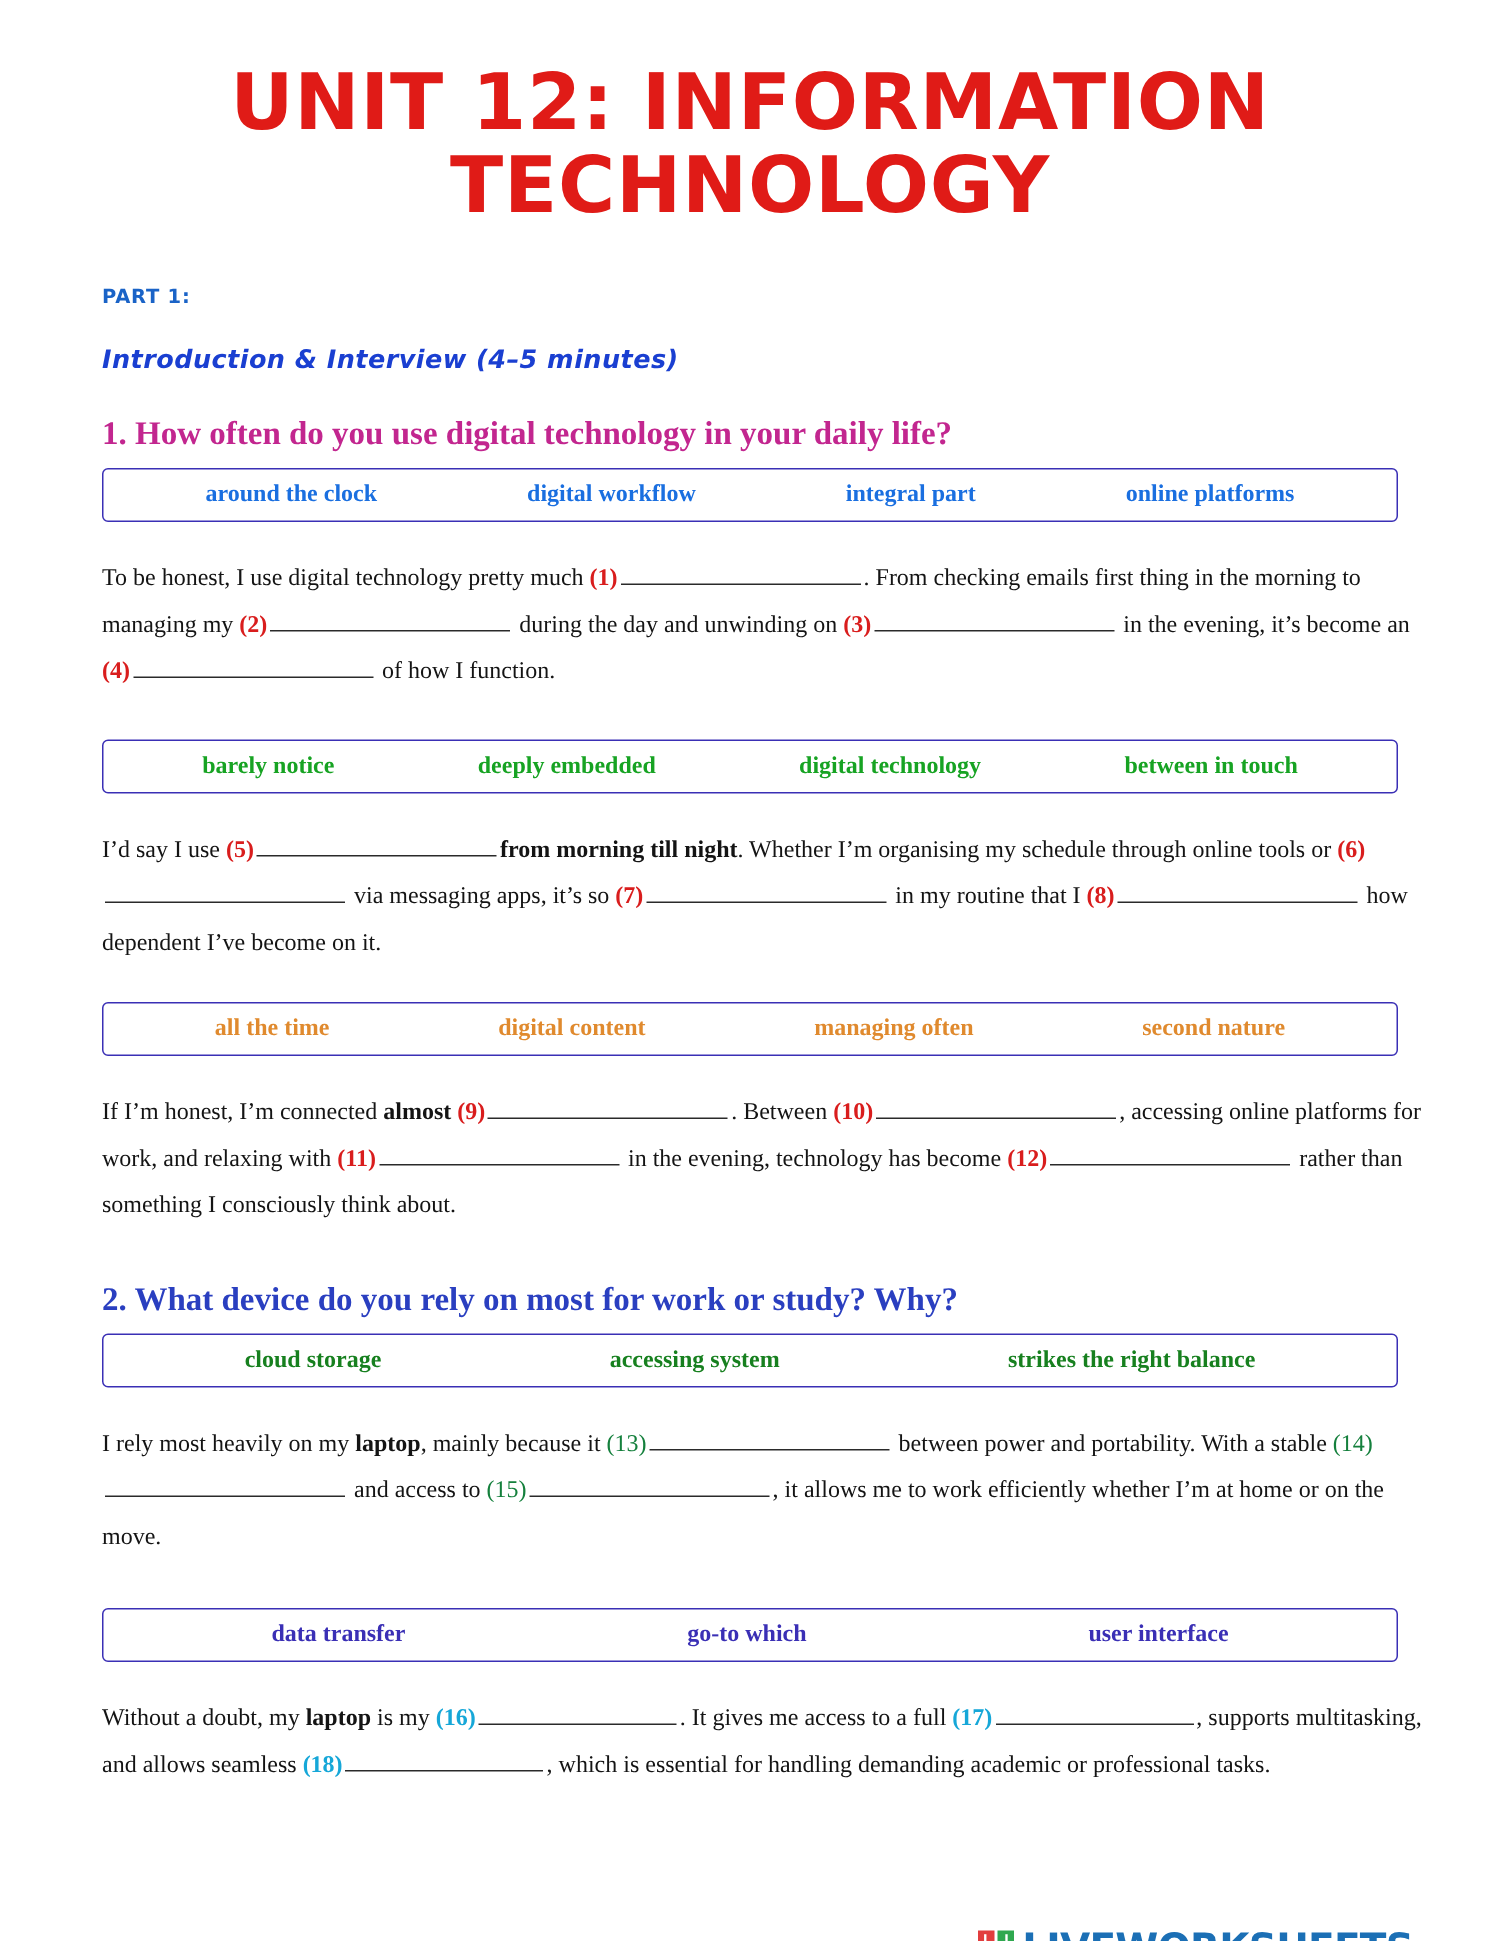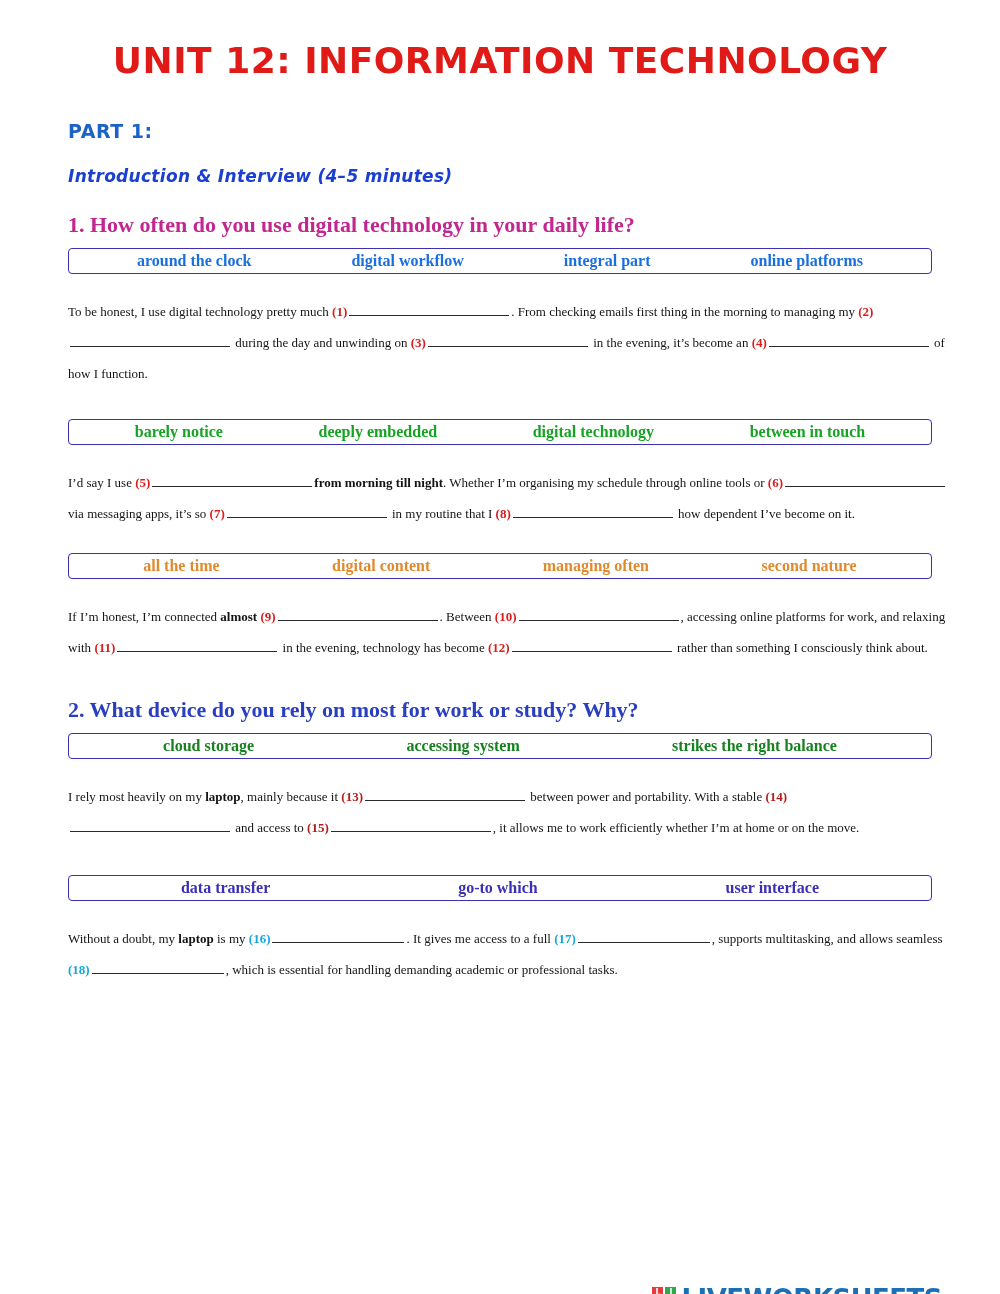--- a/index.html
+++ b/index.html
@@ -20,31 +20,31 @@
     height: 1294px;
     position: relative;
     padding: 0;
     box-sizing: border-box;
   }
   .title {
     text-align: center;
     color: #e01b17;
     font-family: "DejaVu Sans", sans-serif;
     font-weight: bold;
-    font-size: 36px;
+    font-size: 52px;
     letter-spacing: 0.5px;
     margin: 42px 0 0 0;
     padding: 0 30px;
     line-height: 1.05;
   }
   .part-label {
     color: #1a63c7;
     font-family: "DejaVu Sans", sans-serif;
     font-weight: bold;
-    font-size: 19px;
+    font-size: 13px;
     margin: 40px 0 4px 68px;
     letter-spacing: 0.5px;
   }
   .section-sub {
     color: #1a3fd1;
     font-family: "DejaVu Sans", sans-serif;
     font-weight: bold;
     font-size: 17px;
     font-style: italic;
     margin: 24px 0 0 68px;
@@ -56,49 +56,49 @@
     font-size: 22px;
     margin: 26px 0 0 68px;
   }
   .q-pink { color: #c2268f; }
   .q-blue { color: #2a3fc0; }
 
   .wordbox {
     margin: 10px 68px 0 68px;
     border: 1.5px solid #3a2fb5;
     border-radius: 4px;
-    height: 26px;
+    height: 36px;
     display: flex;
     align-items: center;
     justify-content: space-around;
     padding: 0 18px;
     box-sizing: border-box;
   }
   .wordbox .word {
     font-family: "Liberation Serif", serif;
     font-weight: bold;
     font-size: 16px;
     white-space: nowrap;
   }
   .wb-blue .word { color: #1a6fe0; }
   .wb-green .word { color: #17a323; }
   .wb-orange .word { color: #e08a2e; }
   .wb-darkgreen .word { color: #17801f; }
   .wb-indigo .word { color: #3a2fb5; }
 
   .para {
     margin: 22px 50px 0 68px;
-    font-size: 13px;
+    font-size: 16px;
     line-height: 31px;
     font-family: "Liberation Serif", serif;
     color: #141414;
     text-align: left;
   }
   .num-red { color: #d91d1d; font-weight: bold; }
-  .num-green { color: #b91c1c; font-weight: bold; }
+  .num-green { color: #15803d; font-weight: normal; }
   .num-cyan { color: #16a7d8; font-weight: bold; }
   .blank {
     display: inline-block;
     border-bottom: 1.3px solid #2a2a2a;
     height: 17px;
     vertical-align: baseline;
     margin: 0 2px;
   }
   .blank.w-long { width: 160px; }
   .blank.w-mid { width: 132px; }

